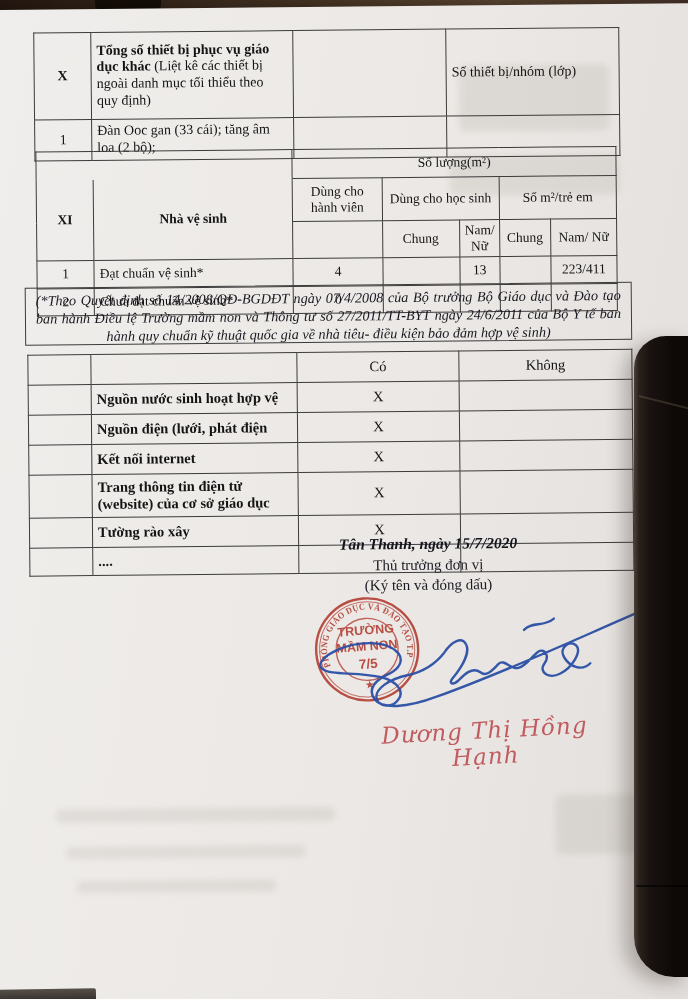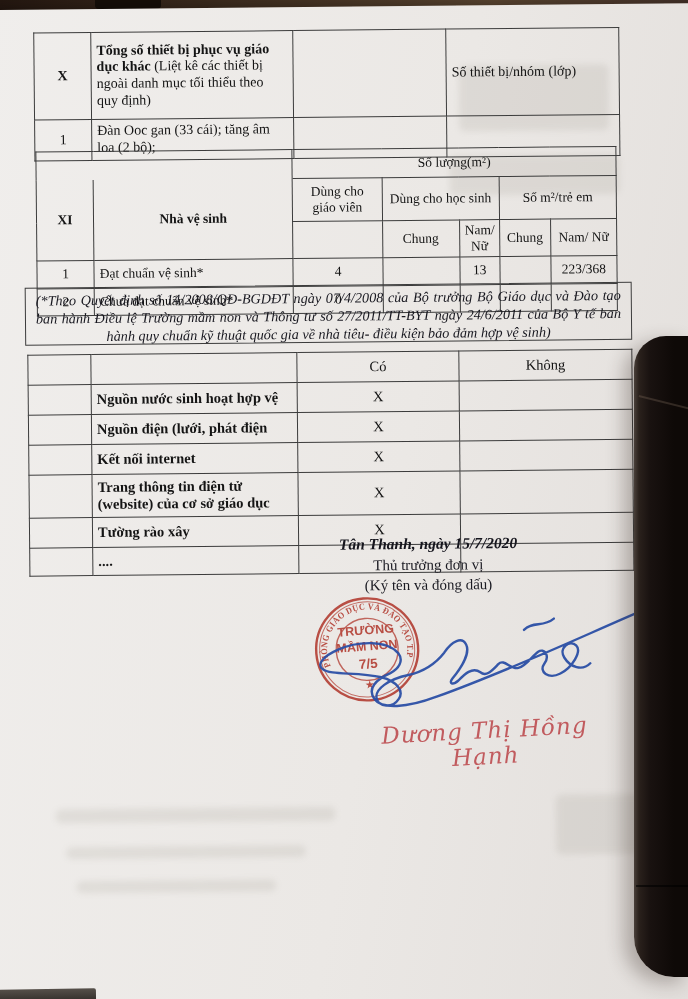--- a/index.html
+++ b/index.html
@@ -118,39 +118,39 @@
         <col style="width:66px">
     </colgroup>
     <tbody>
         <tr>
       <td colspan="2" style="height:24px;border-bottom:none"></td>
       <td colspan="5" class="t-center">Số lượng(m²)</td>
     </tr>
     <tr>
       <td rowspan="2" class="t-center t-bold" style="border-top:none">XI</td>
       <td rowspan="2" class="t-center t-bold" style="border-top:none">Nhà vệ sinh</td>
-      <td class="t-center" style="height:38px">Dùng cho giáo viên</td>
+      <td class="t-center" style="height:38px">Dùng cho hành viên</td>
       <td colspan="2" class="t-center">Dùng cho học sinh</td>
       <td colspan="2" class="t-center">Số m²/trẻ em</td>
     </tr>
     <tr>
       <td style="height:32px"></td>
       <td class="t-center">Chung</td>
       <td class="t-center">Nam/ Nữ</td>
       <td class="t-center">Chung</td>
       <td class="t-center">Nam/ Nữ</td>
     </tr>
     <tr>
       <td class="t-center" style="height:23px">1</td>
       <td>Đạt chuẩn vệ sinh*</td>
       <td class="t-center">4</td>
       <td class="t-center"></td>
       <td class="t-center">13</td>
       <td class="t-center"></td>
-      <td class="t-center">223/368</td>
+      <td class="t-center">223/411</td>
     </tr>
     <tr>
       <td class="t-center" style="height:22px">2</td>
       <td>Chưa đạt chuẩn vệ sinh*</td>
       <td class="t-center">0</td>
       <td class="t-center"></td>
       <td class="t-center"></td>
       <td class="t-center"></td>
       <td class="t-center"></td>
     </tr>

